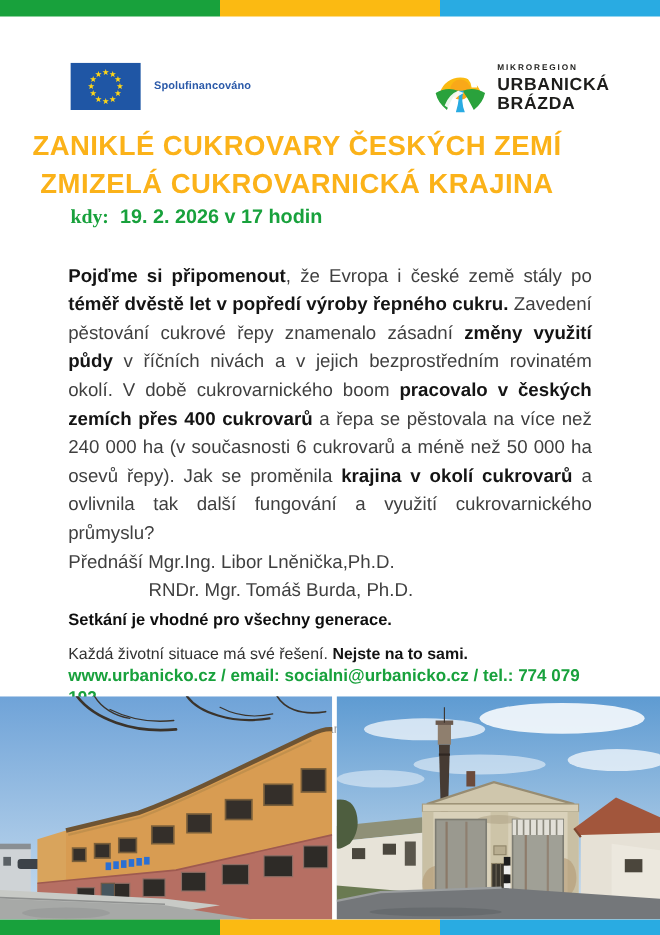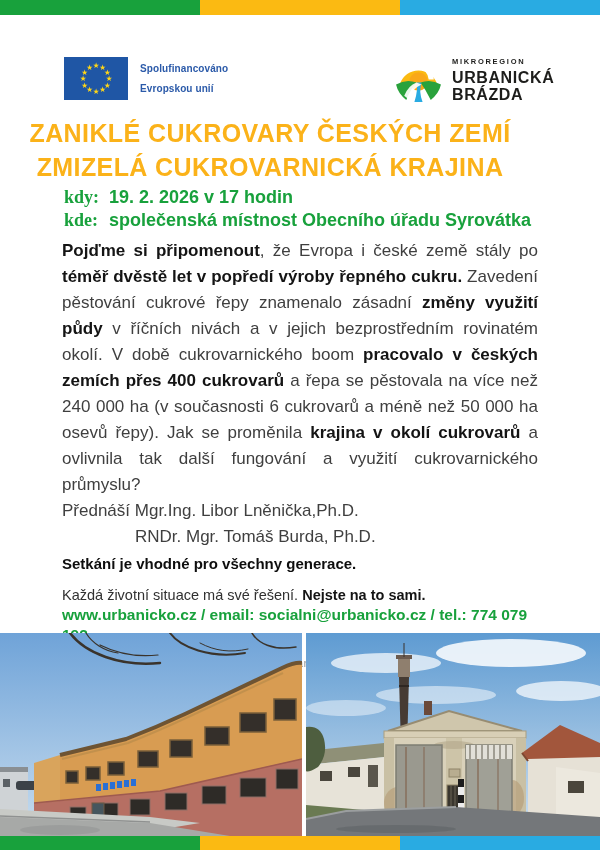--- a/index.html
+++ b/index.html
@@ -69,21 +69,20 @@
           <text x="32.00" y="37.10" text-anchor="middle" font-size="7.5" fill="#ffd617">★</text>
           <text x="25.50" y="35.36" text-anchor="middle" font-size="7.5" fill="#ffd617">★</text>
           <text x="20.74" y="30.60" text-anchor="middle" font-size="7.5" fill="#ffd617">★</text>
           <text x="19.00" y="24.10" text-anchor="middle" font-size="7.5" fill="#ffd617">★</text>
           <text x="20.74" y="17.60" text-anchor="middle" font-size="7.5" fill="#ffd617">★</text>
           <text x="25.50" y="12.84" text-anchor="middle" font-size="7.5" fill="#ffd617">★</text>
         </g>
     </svg>
     <div class="eu-text">
       <div>Spolufinancováno</div>
-      <div>Evropskou unií</div>
     </div>
   </div>
 
   <div class="mikro">
     <svg class="mikro-icon" viewBox="0 0 48 48">
       <circle cx="24" cy="24" r="23" fill="#ffffff"></circle>
       <path d="M6,28 A19,19 0 0 1 42,28 L24,30 Z" fill="#fbba12"></path>
       <path d="M24,9 A16,16 0 0 1 39,24 L34,24 A12,12 0 0 0 24,13 Z" fill="#ffffff"></path>
       <circle cx="24" cy="26" r="9" fill="#f9a819"></circle>
       <path d="M2,29 Q12,23 22,27 Q16,34 12,44 Q4,38 2,29 Z" fill="#2aa23c"></path>
@@ -98,21 +97,20 @@
     </div>
   </div>
 
   <div class="title">
     <div>ZANIKLÉ CUKROVARY ČESKÝCH ZEMÍ</div>
     <div>ZMIZELÁ CUKROVARNICKÁ KRAJINA</div>
   </div>
 
   <div class="event">
     <div><span class="lbl">kdy:</span><span>19. 2. 2026 v 17 hodin</span></div>
-    <div><span class="lbl">kde:</span><span>společenská místnost Obecního úřadu Syrovátka</span></div>
   </div>
 
   <div class="content">
     <p class="para"><span class="b">Pojďme si připomenout</span><span>, že Evropa i české země stály po </span><span class="b">téměř dvěstě let v popředí výroby řepného cukru.</span><span> Zavedení pěstování cukrové řepy znamenalo zásadní </span><span class="b">změny využití půdy</span><span> v říčních nivách a v jejich bezprostředním rovinatém okolí. V době cukrovarnického boom </span><span class="b">pracovalo v českých zemích přes 400 cukrovarů</span><span> a řepa se pěstovala na více než 240 000 ha (v současnosti 6 cukrovarů a méně než 50 000 ha osevů řepy). Jak se proměnila </span><span class="b">krajina v okolí cukrovarů</span><span> a ovlivnila tak další fungování a využití cukrovarnického průmyslu?</span></p>
     <div class="lect">Přednáší Mgr.Ing. Libor Lněnička,Ph.D.</div>
     <div class="lect lect2">RNDr. Mgr. Tomáš Burda, Ph.D.</div>
     <div class="closing">Setkání je vhodné pro všechny generace.</div>
     <div class="help"><span>Každá životní situace má své řešení. </span><span class="b">Nejste na to sami.</span></div>
     <div class="contact">www.urbanicko.cz / email: socialni@urbanicko.cz / tel.: 774 079 192</div>
     <div class="project">Komunitní sociální práce v Mikroregionu Urbanická brázda CZ.03.02.01/00/22_009/0002076</div>

